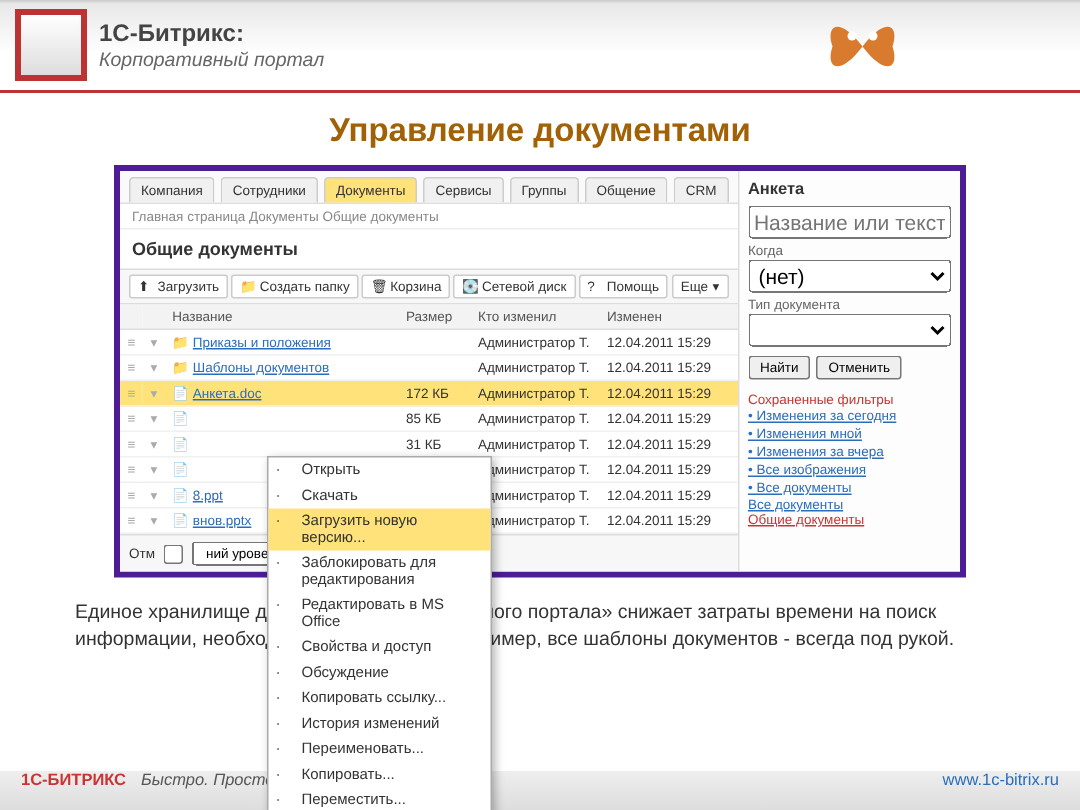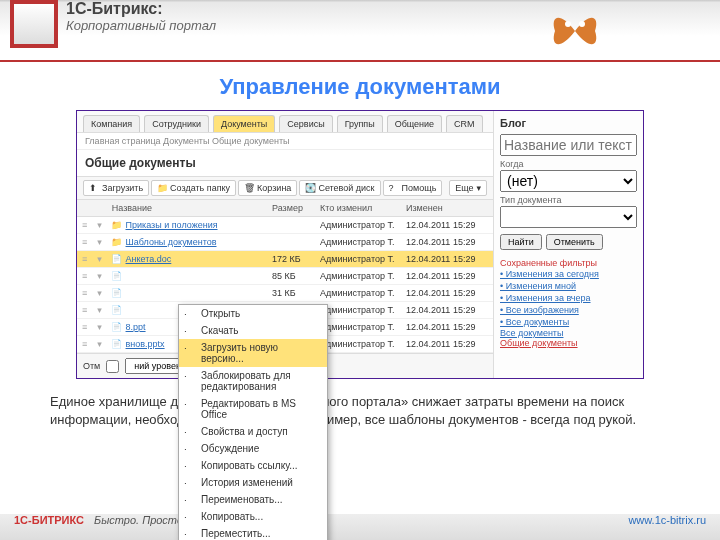--- a/index.html
+++ b/index.html
@@ -1,25 +1,25 @@
 <!DOCTYPE html>
 <html><head>
 <meta charset="utf-8">
 <style>
   * { box-sizing: border-box; margin: 0; padding: 0; }
   body { font-family: Arial, sans-serif; width: 720px; height: 540px; background: #fff; font-size: 10px; color: #333; }
-  .top-banner { height: 62px; background: linear-gradient(#c8c8c8 0%, #e8e8e8 4%, #fff 60%); display: flex; padding: 0 10px; border-bottom: 2px solid #b33; position: relative; }
+  .top-banner { height: 62px; background: linear-gradient(#c8c8c8 0%, #e8e8e8 4%, #fff 60%); display: flex; align-items: center; padding: 0 10px; border-bottom: 2px solid #b33; position: relative; }
   .banner-logo-box { width: 48px; height: 48px; background: #b33; margin-right: 8px; display: flex; align-items: center; justify-content: center; }
   .banner-people { width: 40px; height: 40px; background: linear-gradient(#fff,#ddd); }
   .banner-title { font-size: 16px; color: #444; font-weight: bold; }
   .banner-sub { font-size: 13px; color: #666; font-style: italic; }
   .butterfly { position: absolute; right: 120px; top: 6px; width: 50px; height: 50px; }
   .butterfly svg { width: 100%; height: 100%; }
-  .slide-title { font-size: 22px; color: #3b82f6; font-weight: bold; text-align: center; margin: 12px 0 10px; }
-  .app { width: 568px; margin: 0 auto; border: 1px solid #4c1d95; background: #fff; display: flex; font-size: 9px; }
+  .slide-title { font-size: 22px; color: #a16207; font-weight: bold; text-align: center; margin: 12px 0 10px; }
+  .app { width: 568px; margin: 0 auto; border: 4px solid #4c1d95; background: #fff; display: flex; font-size: 9px; }
   .main { flex: 1; display: flex; flex-direction: column; }
   .tabs { display: flex; gap: 4px; padding: 4px 6px 0; background: #fafafa; border-bottom: 1px solid #ddd; align-items: flex-end; }
   .tab { padding: 3px 7px; border: 1px solid #ccc; border-bottom: none; background: #f0f0f0; border-radius: 3px 3px 0 0; cursor: pointer; }
   .tab.active { background: #ffe27a; }
   .crumbs { padding: 3px 8px; color: #888; background: #fff; border-bottom: 1px solid #eee; }
   .section-h { padding: 6px 8px; font-size: 12px; font-weight: bold; color: #333; }
   .toolbar { display: flex; gap: 2px; padding: 3px 6px; background: #f7f7f7; border-top: 1px solid #ddd; border-bottom: 1px solid #ddd; align-items: center; }
   .tbtn { padding: 2px 5px; border: 1px solid #ccc; background: #fff; border-radius: 2px; cursor: pointer; display: flex; align-items: center; gap: 3px; }
   .tbtn-more { margin-left: auto; }
   .ico { width: 10px; height: 10px; display: inline-block; }
@@ -191,21 +191,21 @@
         </tbody>
     </table>
     <div class="footer-row">
       <span>Отм</span>
       <input type="checkbox" style="">
       <select><option>ний уровень</option></select>
       <button>Применить</button>
     </div>
   </div>
   <div class="side">
-    <div class="sbox-h">Блог</div>
+    <div class="sbox-h">Анкета</div>
     <input type="text" placeholder="Название или текст документа" style="">
     <label>Когда</label>
     <select><option>(нет)</option></select>
     <label>Тип документа</label>
     <select><option></option></select>
     <div class="side-btns">
       <button>Найти</button>
       <button>Отменить</button>
     </div>
     <div class="saved-h">Сохраненные фильтры</div>

